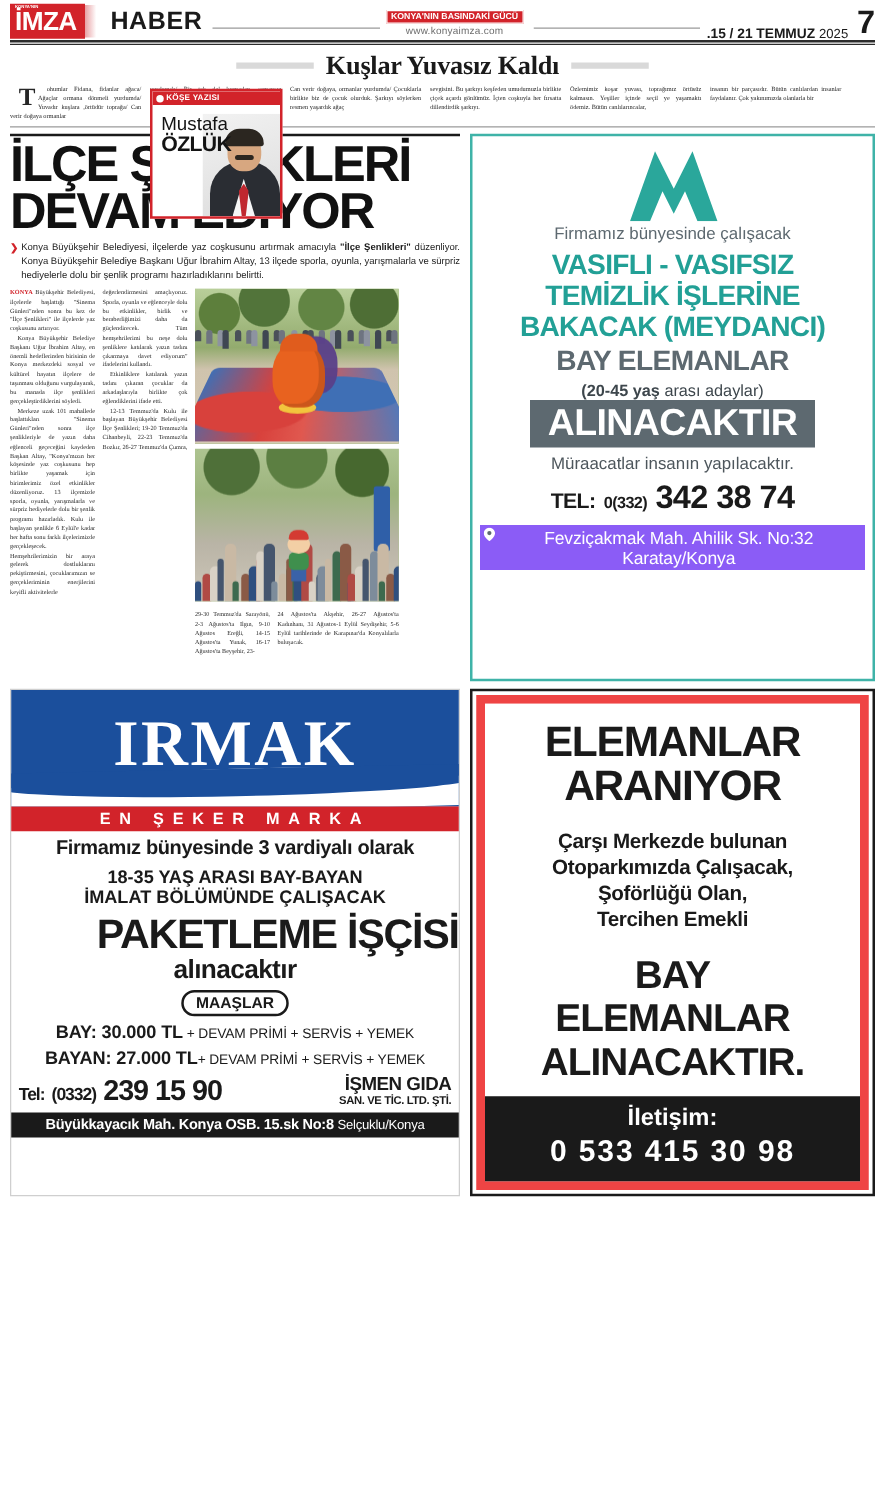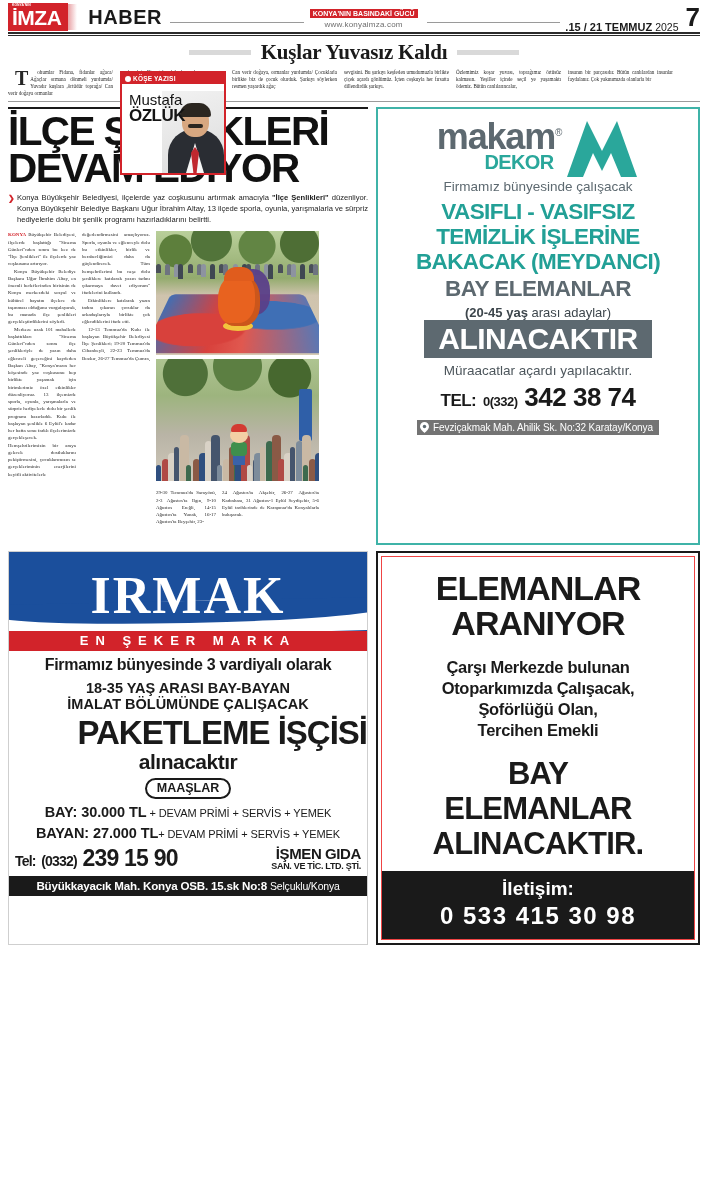--- a/index.html
+++ b/index.html
@@ -245,29 +245,29 @@
     font-size:30px; letter-spacing:-0.5px; padding:2px 14px; margin-top:0; display:inline-block;
   }
   .murac { font-family:"Liberation Sans",sans-serif; font-size:13.5px; color:#4d565c; margin-top:5px; }
   .tel-line {
     font-family:"Liberation Sans",sans-serif; font-weight:bold; font-size:26px; color:#1a1a1a;
     margin-top:4px; letter-spacing:-0.5px;
   }
   .tel-line .sm { font-size:17px; }
   .tel-line .sm2 { font-size:13px; }
   .addr-bar {
-    background:#737373; color:#fff; font-family:"Liberation Sans",sans-serif; font-size:10px;
+    background:#8b5cf6; color:#fff; font-family:"Liberation Sans",sans-serif; font-size:14px;
     padding:2px 6px 2px 16px; margin-top:7px; position:relative; display:inline-block; letter-spacing:-0.1px;
   }
   .pin { position:absolute; left:3px; top:2px; width:9px; height:11px; }
 
   
   .bottom { display:flex; gap:8px; margin-top:6px; }
   .irmak-ad { width:360px; border:1px solid #cfcfcf; background:#fff; }
-  .irmak-logo { height:79px; background:#1b4f9c; position:relative; overflow:hidden; }
+  .irmak-logo { height:93px; background:#1b4f9c; position:relative; overflow:hidden; }
   .irmak-text {
     font-family:"Liberation Serif",serif; font-weight:bold; color:#fff; font-size:52px;
     letter-spacing:2px; text-align:center; line-height:88px; position:relative; z-index:3;
   }
   .irmak-wave {
     position:absolute; left:-4%; bottom:-4px; width:108%; height:34px; background:#fff;
     border-radius:100% 100% 0 0 / 100% 100% 0 0; transform:rotate(-1.6deg); z-index:2;
   }
   .irmak-wave2 {
     position:absolute; left:-4%; bottom:8px; width:108%; height:22px; background:#1b4f9c;
@@ -310,21 +310,21 @@
   .isme { text-align:right; font-family:"Liberation Sans",sans-serif; line-height:1.05; }
   .isme .n1 { font-weight:bold; font-size:15px; letter-spacing:-0.4px;}
   .isme .n2 { font-weight:bold; font-size:9px; letter-spacing:-0.3px;}
   .irm-addr {
     background:#1a1a1a; color:#fff; font-family:"Liberation Sans",sans-serif; font-weight:bold;
     font-size:11.6px; text-align:center; padding:3px 0 4px 0; margin-top:4px; letter-spacing:-0.2px;
   }
   .irm-addr .thin { font-weight:normal; font-size:10.5px; }
 
   .eleman-ad { width:324px; border:2px solid #1a1a1a; background:#fff; padding:3px; display:flex; flex-direction:column;}
-  .eleman-inner { border:1px solid #ef4444; flex:1; display:flex; flex-direction:column; }
+  .eleman-inner { border:7px solid #ef4444; flex:1; display:flex; flex-direction:column; }
   .eleman-white { background:#fff; padding:14px 8px 10px 8px; text-align:center; flex:1;}
   .el-h {
     font-family:"Liberation Sans",sans-serif; font-weight:bold; font-size:34px;
     line-height:1.03; letter-spacing:-1px;
   }
   .el-sub {
     font-family:"Liberation Sans",sans-serif; font-weight:bold; font-size:16.5px;
     line-height:1.28; margin-top:16px; letter-spacing:-0.3px;
   }
   .el-big {
@@ -518,44 +518,38 @@
             <div class="pc w1">29-30 Temmuz'da Sarayönü, 2-3 Ağustos'ta Ilgın, 9-10 Ağustos Ereğli, 14-15 Ağustos'ta Yunak, 16-17 Ağustos'ta Beyşehir, 23-</div>
             <div class="pc w2">24 Ağustos'ta Akşehir, 26-27 Ağustos'ta Kadınhanı, 31 Ağustos-1 Eylül Seydişehir, 5-6 Eylül tarihlerinde de Karapınar'da Konyalılarla buluşacak.</div>
           </div>
         </div>
       </div>
     </div>
 
     <div class="mid-right">
       <div class="makam-ad">
         <div class="makam-logo-row">
-          <div>
-            <div class="makam-word">
-              <span>makam</span><sup>®</sup>
-            </div>
-            <div class="dekor-word">DEKOR</div>
-          </div>
           <div class="makam-m">
             <svg width="74" height="58" viewBox="0 0 74 58">
               <path d="M2 58 L22 2 L37 32 L52 2 L72 58 L56 58 L46 34 L37 52 L28 34 L18 58 Z" fill="#2aa79b"></path>
             </svg>
           </div>
         </div>
         <div class="firma-line">Firmamız bünyesinde çalışacak</div>
         <div class="green-block">
           <div>VASIFLI - VASIFSIZ</div>
           <div>TEMİZLİK İŞLERİNE</div>
           <div>BAKACAK (MEYDANCI)</div>
         </div>
         <div class="gray-block">BAY ELEMANLAR</div>
         <div class="age-line">
           <b>(20-45 yaş</b><span> arası adaylar)</span>
         </div>
         <div class="alinacaktir-box">ALINACAKTIR</div>
-        <div class="murac">Müraacatlar açardı yapılacaktır.</div>
+        <div class="murac">Müraacatlar insanın yapılacaktır.</div>
         <div class="tel-line">
           <span class="sm">TEL:</span>
           <span class="sm2">0(332)</span>
           <span>342 38 74</span>
         </div>
         <div class="addr-bar">
           <svg class="pin" viewBox="0 0 10 12">
             <path d="M5 0 C2.2 0 0 2.2 0 5 c0 3.6 5 7 5 7 s5-3.4 5-7 C10 2.2 7.8 0 5 0 z" fill="#fff"></path>
             <circle cx="5" cy="4.8" r="1.9" fill="#5d6970"></circle>
           </svg>

